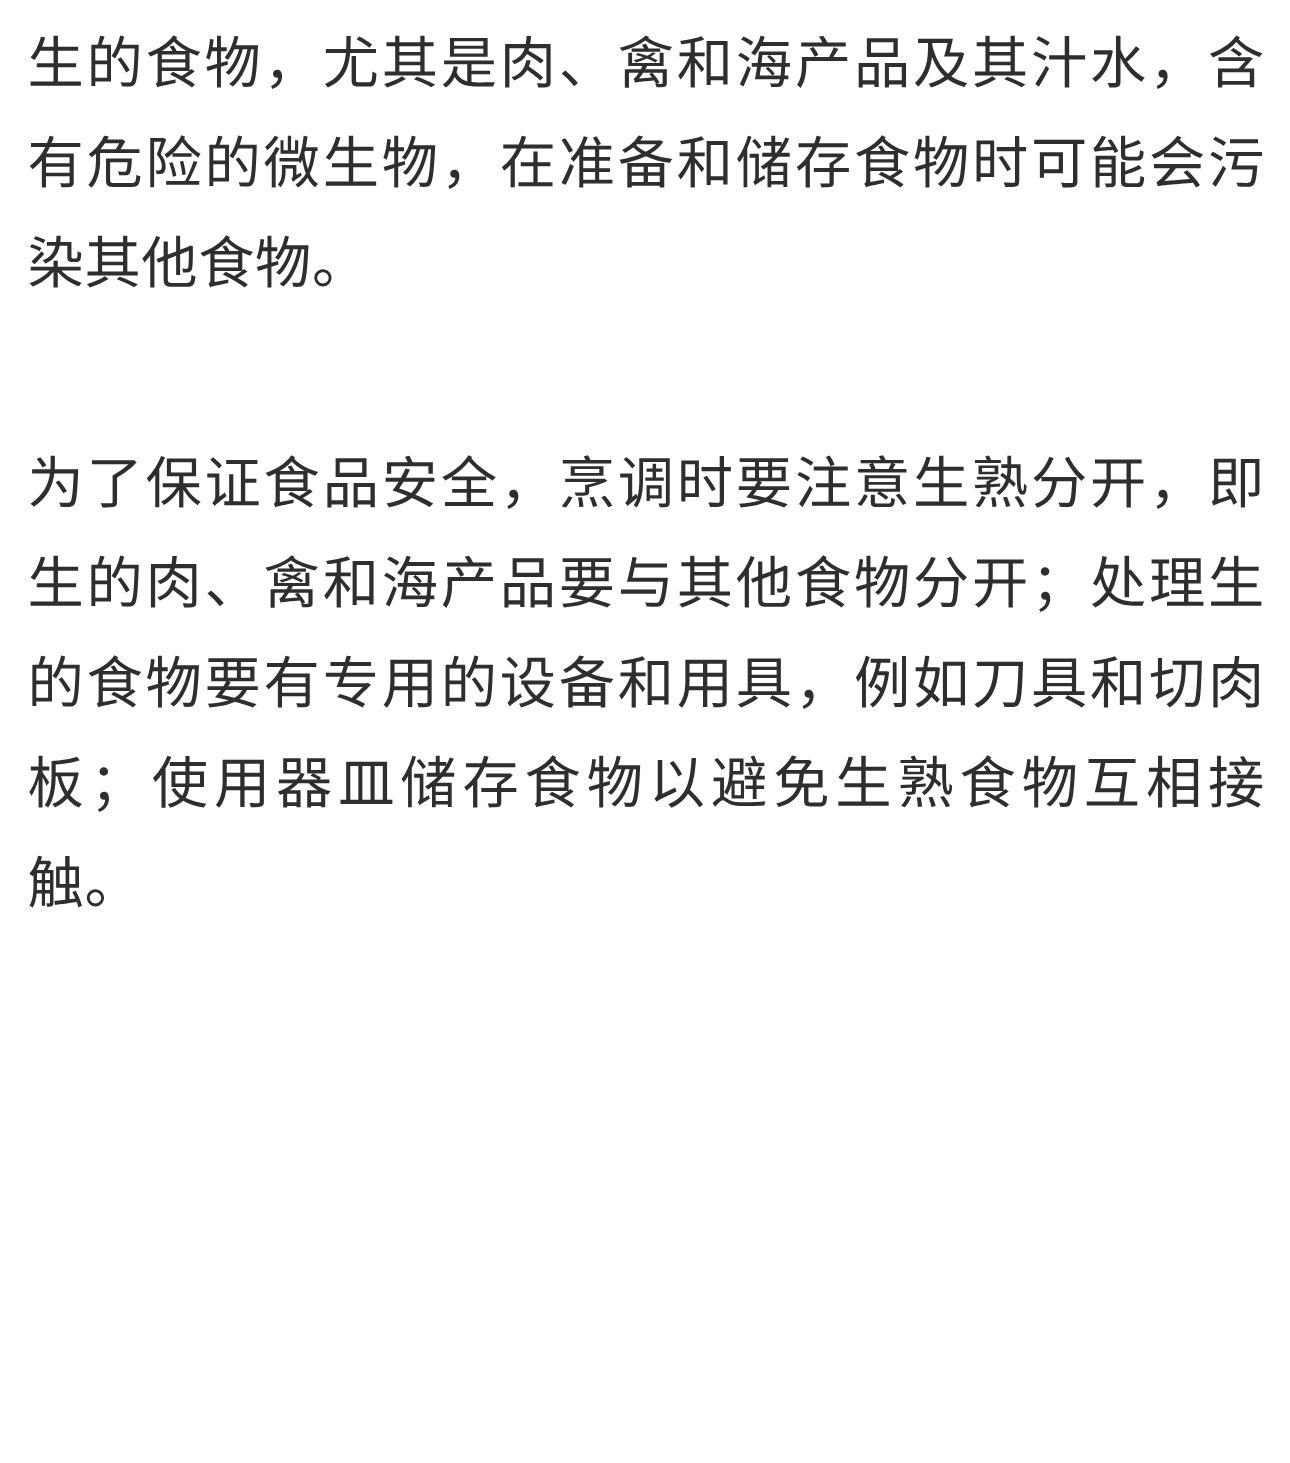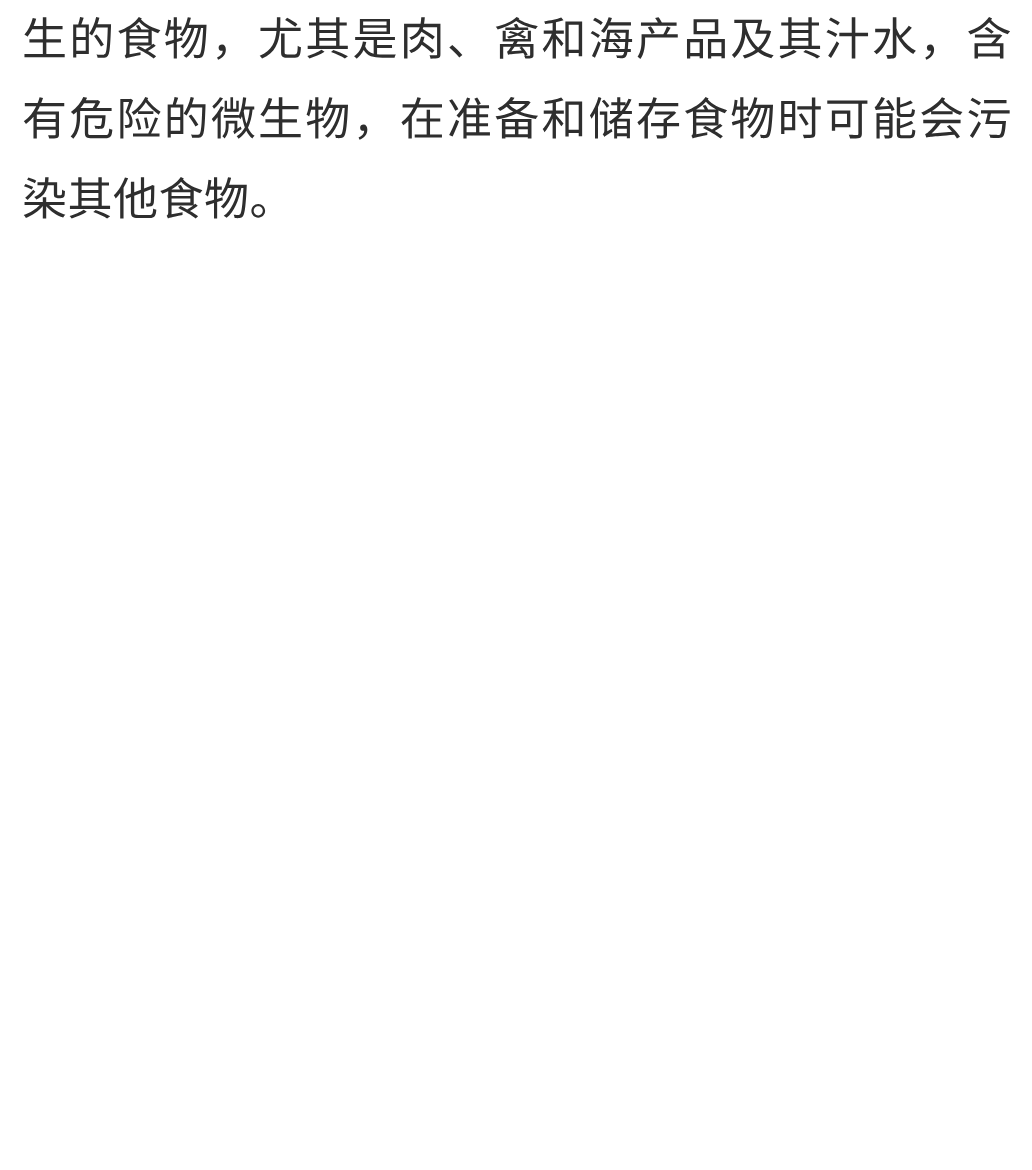--- a/index.html
+++ b/index.html
@@ -9,21 +9,21 @@
     }
     body {
       width: 1032px;
       height: 1170px;
       overflow: hidden;
     }
     .page {
       box-sizing: border-box;
       width: 1032px;
       height: 1170px;
-      padding: 0 20px 0 22px;
+      padding: 11px 20px 0 22px;
       background: #ffffff;
       font-family: "Liberation Sans", "DejaVu Sans", sans-serif;
       font-weight: 300;
       font-size: 45px;
       line-height: 80px;
       color: #2e2e2e;
       text-align: justify;
       letter-spacing: 0.5px;
       word-break: break-all;
     }
@@ -34,13 +34,14 @@
     }
     .page p.body-paragraph:last-child {
       margin-bottom: 0;
     }
   </style>
 </head>
 <body>
 
 <div class="page" lang="zh-CN">
   <p class="body-paragraph">生的食物，尤其是肉、禽和海产品及其汁水，含有危险的微生物，在准备和储存食物时可能会污染其他食物。</p>
+  <p class="body-paragraph">为了保证食品安全，烹调时要注意生熟分开，即生的肉、禽和海产品要与其他食物分开；处理生的食物要有专用的设备和用具，例如刀具和切肉板；使用器皿储存食物以避免生熟食物互相接触。</p>
 </div>
 
 </body></html>

